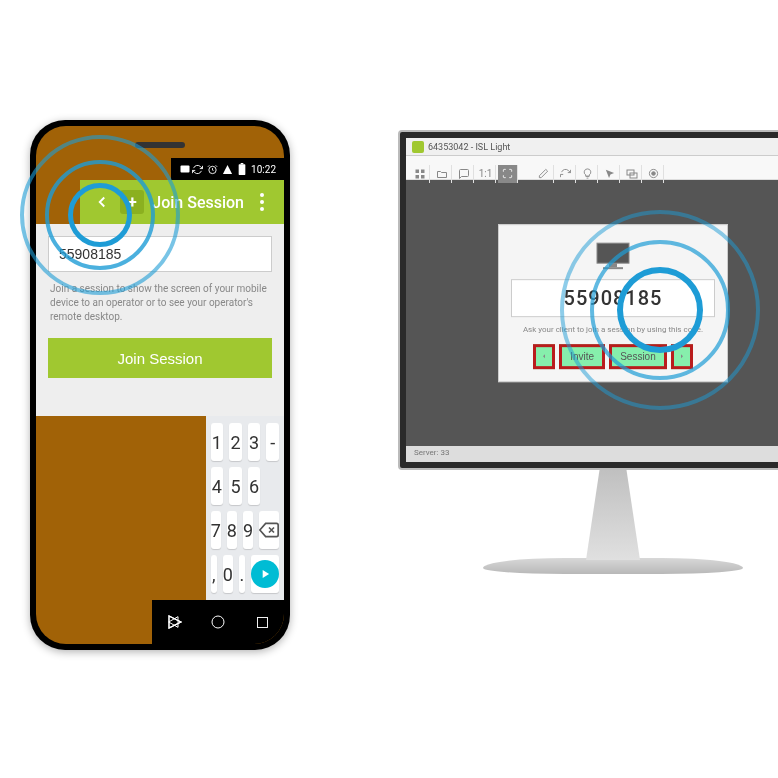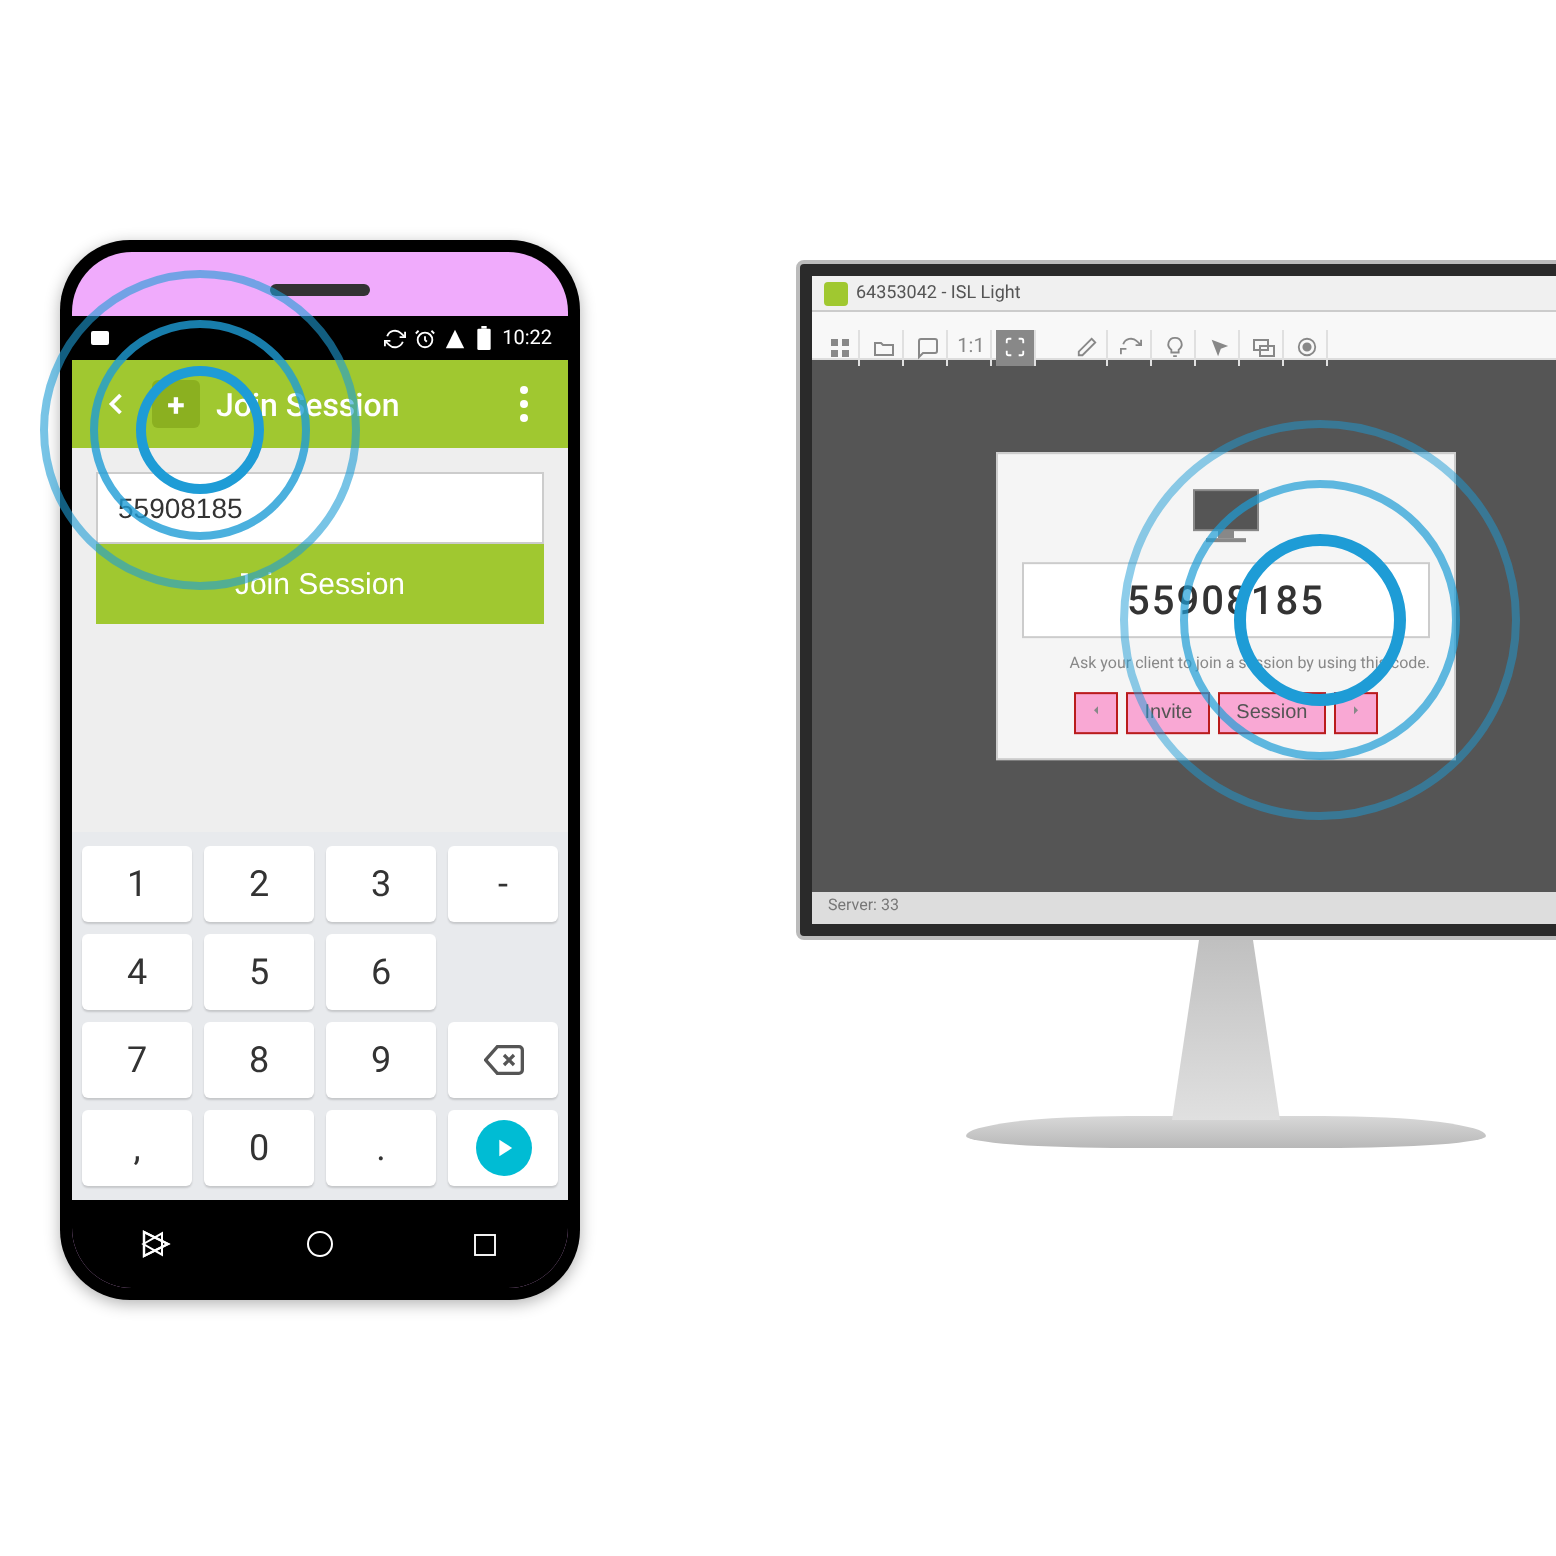--- a/index.html
+++ b/index.html
@@ -1,20 +1,20 @@
 <!DOCTYPE html>
 <html><head>
 <meta charset="utf-8">
 <style>
 * { margin: 0; padding: 0; box-sizing: border-box; }
 body { width: 778px; height: 778px; background: #fff; font-family: Roboto, Arial, sans-serif; position: relative; overflow: hidden; }
 
 
 .phone { position: absolute; left: 30px; top: 120px; width: 260px; height: 530px; background: #000; border-radius: 35px; padding: 6px; box-shadow: 0 2px 8px rgba(0,0,0,0.3); }
-.phone-inner { width: 100%; height: 100%; background: #f0abfc; border-radius: 30px; display: flex; flex-direction: column; overflow: hidden; }
+.phone-inner { width: 100%; height: 100%; background: #a16207; border-radius: 30px; display: flex; flex-direction: column; overflow: hidden; align-items: flex-end; }
 .phone-speaker { width: 50px; height: 6px; background: #333; border-radius: 3px; margin: 16px auto 10px; }
 
 .status-bar { height: 22px; background: #000; color: #fff; display: flex; align-items: center; justify-content: space-between; padding: 0 8px; font-size: 10px; }
 .status-left { display: flex; gap: 4px; }
 .status-right { display: flex; gap: 3px; align-items: center; }
 .status-icon { width: 12px; height: 12px; display: inline-flex; align-items: center; justify-content: center; }
 
 .app-bar { height: 44px; background: #a0c830; color: #fff; display: flex; align-items: center; padding: 0 4px; }
 .app-back { width: 36px; height: 36px; display: flex; align-items: center; justify-content: center; }
 .app-logo { width: 24px; height: 24px; background: #8bb020; border-radius: 3px; display: flex; align-items: center; justify-content: center; color: #fff; font-weight: bold; font-size: 16px; margin-right: 8px; }
@@ -45,23 +45,23 @@
 .monitor-screen { width: 100%; height: 100%; background: #555; overflow: hidden; position: relative; }
 .win-title { height: 18px; background: #f0f0f0; border-bottom: 1px solid #ccc; display: flex; align-items: center; padding: 0 6px; font-size: 9px; color: #555; gap: 4px; }
 .win-logo { width: 12px; height: 12px; background: #a0c830; border-radius: 2px; }
 .toolbar { height: 24px; background: #f8f8f8; border-bottom: 1px solid #ddd; display: flex; align-items: center; padding: 0 4px; gap: 2px; }
 .tb-btn { width: 20px; height: 18px; display: flex; align-items: center; justify-content: center; font-size: 10px; color: #888; border-right: 1px solid #e0e0e0; margin-top: 12px; }
 .tb-btn.active { background: #888; color: #fff; }
 .session-panel { position: absolute; left: 50%; top: 50%; transform: translate(-50%, -48%); width: 230px; background: #f5f5f5; border: 1px solid #ccc; padding: 12px; text-align: center; }
 .monitor-icon { margin: 4px auto 8px; width: 36px; }
 .monitor-icon svg { display: block; }
 .session-code { background: #fff; border: 1px solid #ccc; padding: 6px; font-size: 20px; font-weight: 500; color: #333; letter-spacing: 1px; margin-bottom: 8px; }
-.session-hint { font-size: 8px; color: #888; margin-bottom: 10px; text-align: right; }
+.session-hint { font-size: 8px; color: #888; margin-bottom: 10px; }
 .session-btns { display: flex; gap: 4px; justify-content: center; }
-.pbtn { padding: 4px 8px; background: #f9a8d4; border: 1px solid #b91c1c; font-size: 10px; color: #555; cursor: pointer; }
+.pbtn { padding: 4px 8px; background: #86efac; border: 3px solid #b91c1c; font-size: 10px; color: #555; cursor: pointer; }
 .pbtn.small { width: 22px; padding: 4px 0; }
 .status-line { position: absolute; bottom: 0; left: 0; right: 0; height: 16px; background: #ddd; font-size: 8px; color: #777; padding: 2px 8px; }
 .monitor-stand { width: 90px; height: 90px; margin: 0 auto; background: linear-gradient(#c0c0c0, #e0e0e0); clip-path: polygon(35% 0, 65% 0, 80% 100%, 20% 100%); }
 .monitor-base { width: 260px; height: 16px; margin: -2px auto 0; background: linear-gradient(#d8d8d8, #b8b8b8); border-radius: 50%/100% 100% 60% 60%; }
 
 
 .pulse { position: absolute; border: 4px solid #1e9cd6; border-radius: 50%; pointer-events: none; }
 .pulse-phone-1 { left: 20px; top: 135px; width: 160px; height: 160px; opacity: 0.6; }
 .pulse-phone-2 { left: 45px; top: 160px; width: 110px; height: 110px; opacity: 0.8; }
 .pulse-phone-3 { left: 68px; top: 183px; width: 64px; height: 64px; border-width: 5px; }
@@ -124,20 +124,21 @@
         <div class="dots">
             <span class="dot"></span>
             <span class="dot"></span>
             <span class="dot"></span>
           </div>
       </div>
     </div>
 
     <div class="phone-content">
       <input class="session-input" value="55908185" style="">
+      <div class="helper-text">Join a session to show the screen of your mobile device to an operator or to see your operator's remote desktop.</div>
       <button class="join-btn">Join Session</button>
     </div>
 
     <div class="keyboard">
       <div class="key-row">
         <div class="key">1</div>
         <div class="key">2</div>
         <div class="key">3</div>
         <div class="key">-</div>
       </div>

